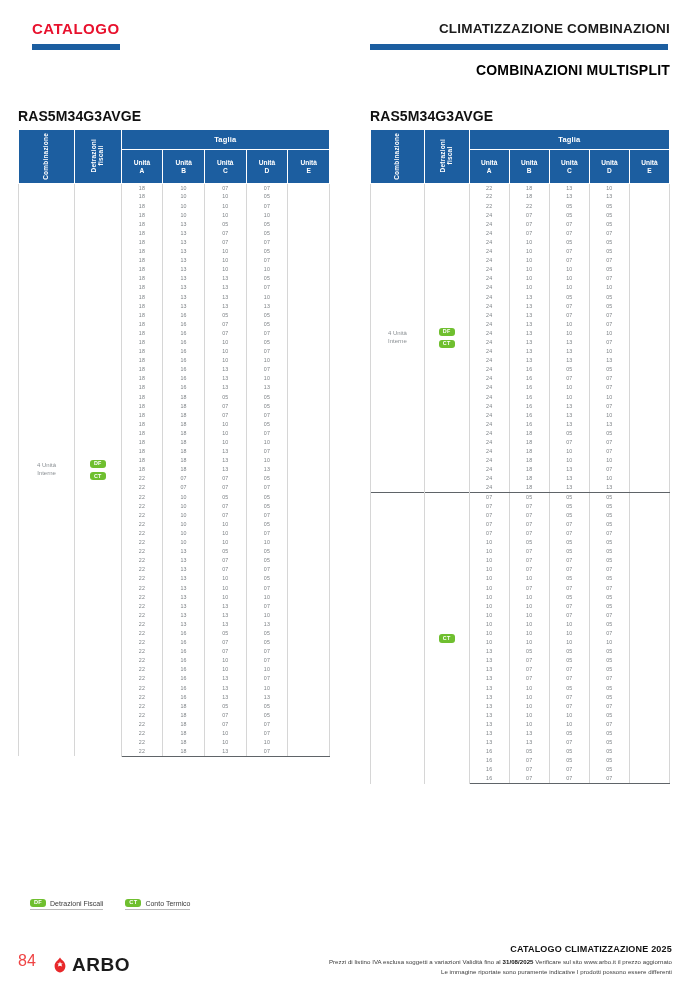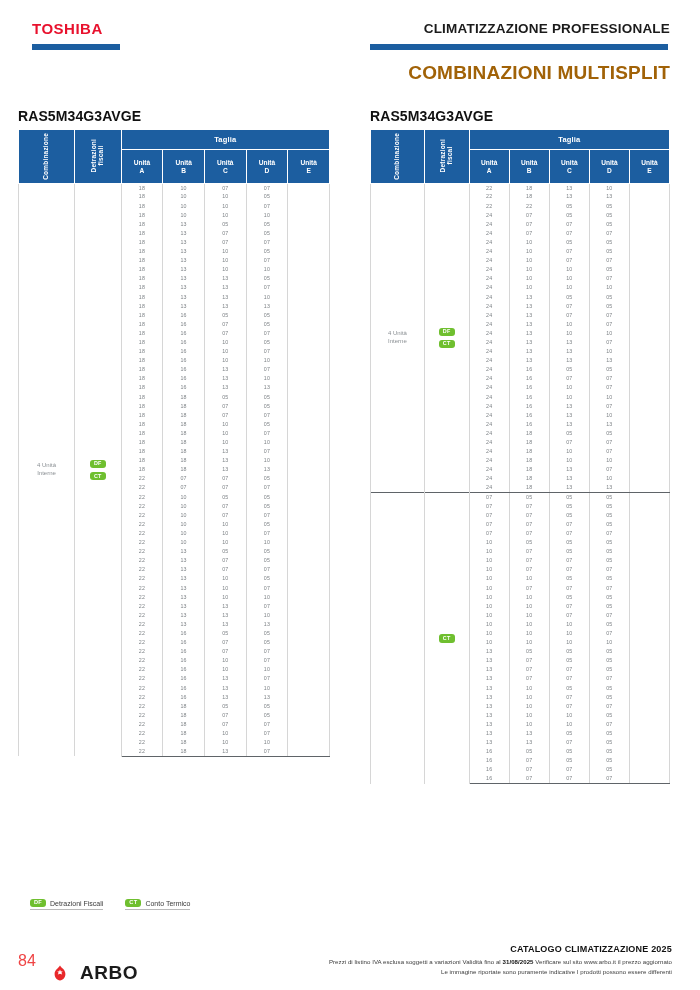--- a/index.html
+++ b/index.html
@@ -26,21 +26,21 @@
   .rule-left {
     position:absolute; left:32px; top:44px; width:88px; height:6px;
     background:#1c5ea0;
   }
   .rule-right {
     position:absolute; left:370px; top:44px; width:298px; height:6px;
     background:#1c5ea0;
   }
   .section-title {
     position:absolute; right:30px; top:62px;
-    color:#a16207; font-weight:bold; font-size:19px;
+    color:#000000; font-weight:bold; font-size:14px;
     letter-spacing:0.2px;
   }
 
   
   .tbl-block { position:absolute; }
   .tbl-block.left  { left:18px;  top:108px; width:312px; }
   .tbl-block.right { left:370px; top:108px; width:300px; }
 
   .model-name {
     font-size:14px; font-weight:bold; color:#111;
@@ -127,22 +127,22 @@
     border-bottom:1px solid #b9b9b9; padding-bottom:1px; }
   .legend .lg-item:last-child { margin-left:14px; }
 
   
   .footer { position:absolute; left:0; top:938px; width:700px; height:52px; }
   .pageno {
     position:absolute; left:18px; top:14px;
     font-size:16px; color:#ef4444;
   }
   .arbo {
-    position:absolute; left:52px; top:24px;
-    display:flex; align-items:center; gap:12px;
+    position:absolute; left:52px; top:16px;
+    display:flex; align-items:center; gap:4px;
   }
   .arbo-flame { width:16px; height:16px; position:relative; }
   .arbo-word {
     font-size:19px; font-weight:bold; color:#1b1b1b;
     letter-spacing:0.5px;
   }
   .foot-title {
     position:absolute; right:28px; top:6px;
     font-size:9px; font-weight:bold; color:#111; letter-spacing:0.2px;margin-left:36px;
   }
@@ -153,22 +153,22 @@
   .foot-l1 { top:20px; }
   .foot-l2 { top:30px; }
   .foot-l1 b { color:#111; }
 </style>
 </head>
 <body>
 
 <div class="page">
 
   <div class="header">
-    <div class="brand">TOSHIBA</div>
-    <div class="header-title">CLIMATIZZAZIONE PROFESSIONALE</div>
+    <div class="brand">CATALOGO</div>
+    <div class="header-title">CLIMATIZZAZIONE COMBINAZIONI</div>
     <div class="rule-left"></div>
     <div class="rule-right"></div>
   </div>
   <div class="section-title">COMBINAZIONI MULTISPLIT</div>
 
   <div class="tbl-block left" id="block-left">
       <div class="model-name">RAS5M34G3AVGE</div>
       <table class="combo">
         <colgroup>
           <col style="width: 18%;">

